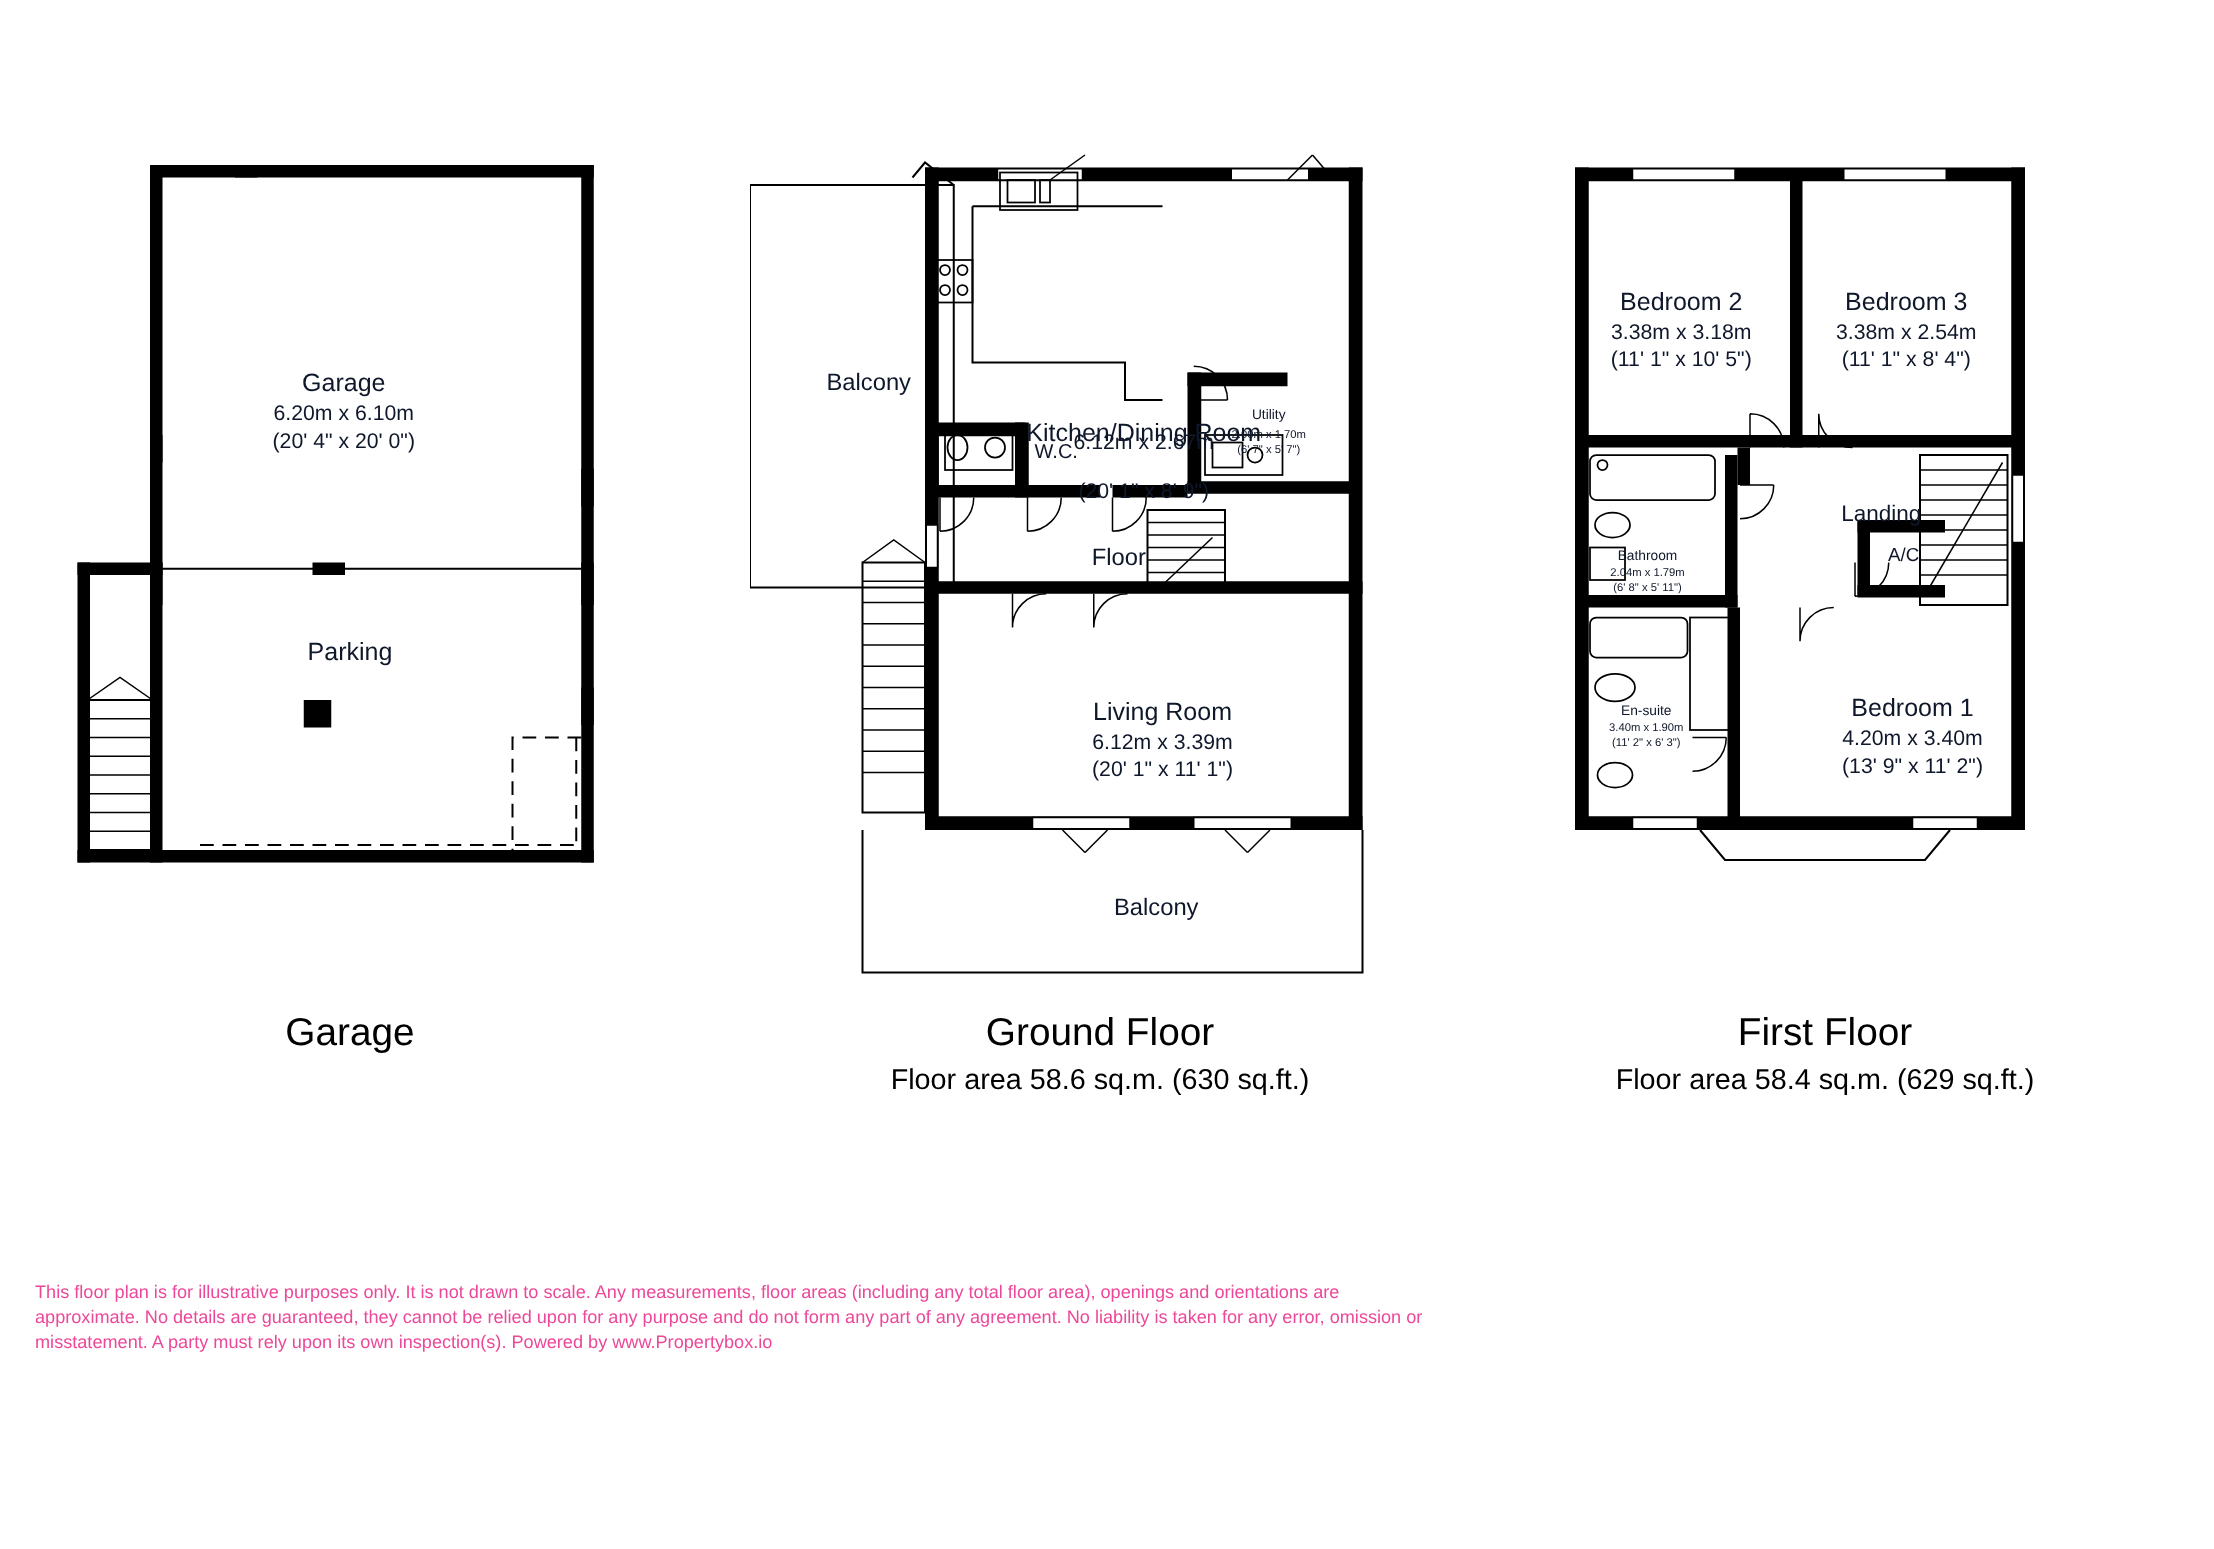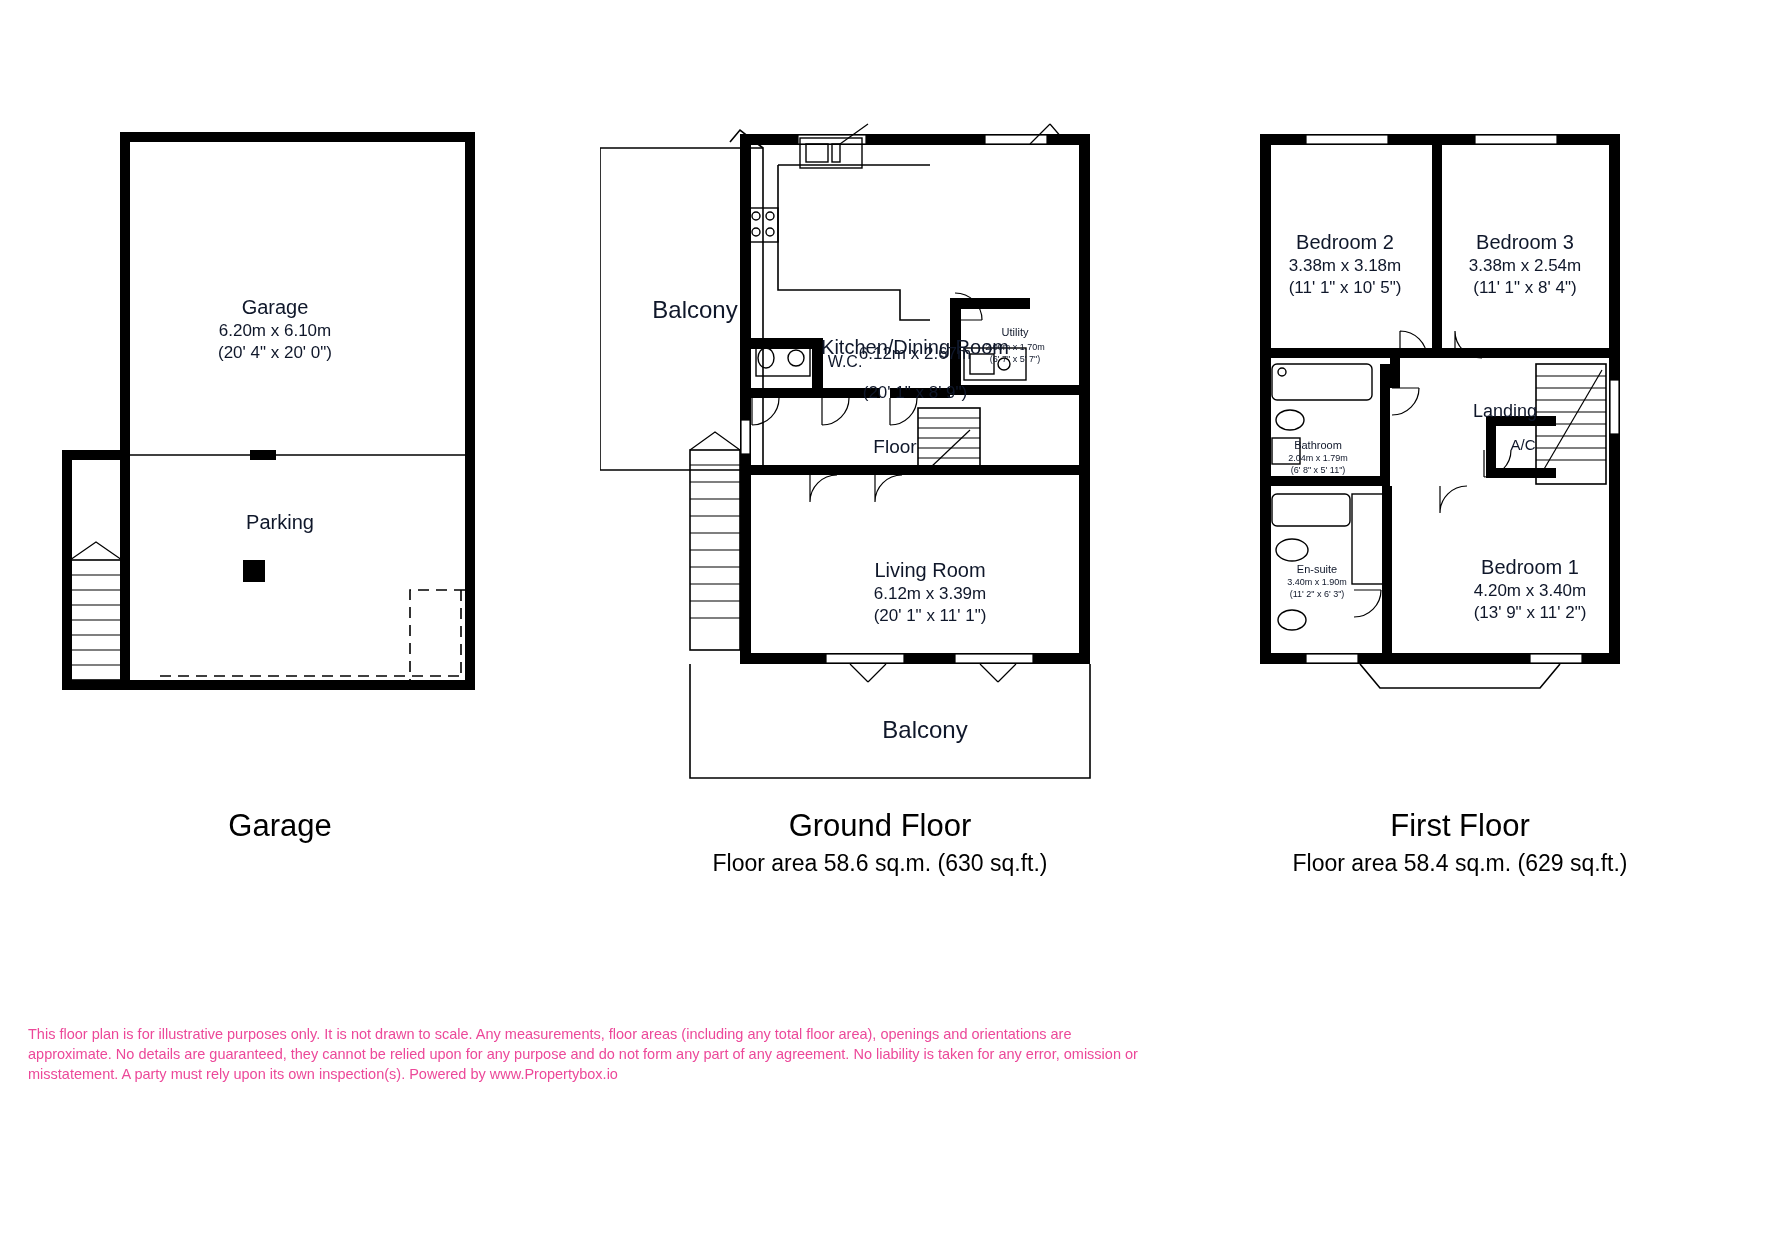--- a/index.html
+++ b/index.html
@@ -35,21 +35,21 @@
   .label.room-dim {
     font-size: 17px;
   }
   .label.small-name {
     font-size: 11px;
   }
   .label.small-dim {
     font-size: 9px;
   }
   .label.plain {
-    font-size: 24px;
+    font-size: 19px;
   }
   .floor-title {
     position: absolute;
     text-align: center;
     font-size: 31px;
     color: #000;
     white-space: nowrap;
   }
   .floor-area {
     position: absolute;

